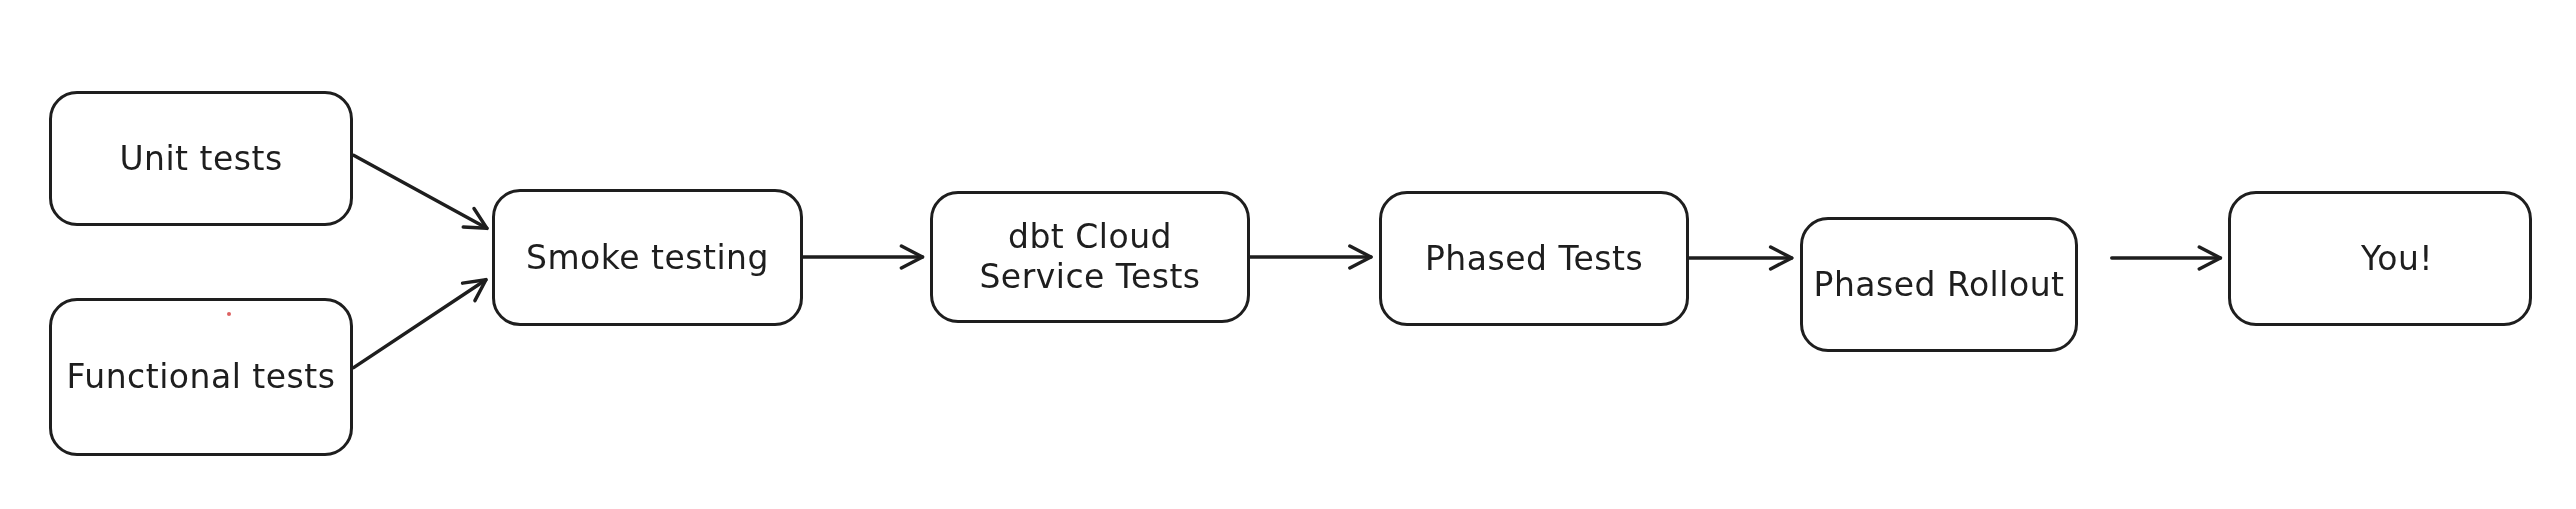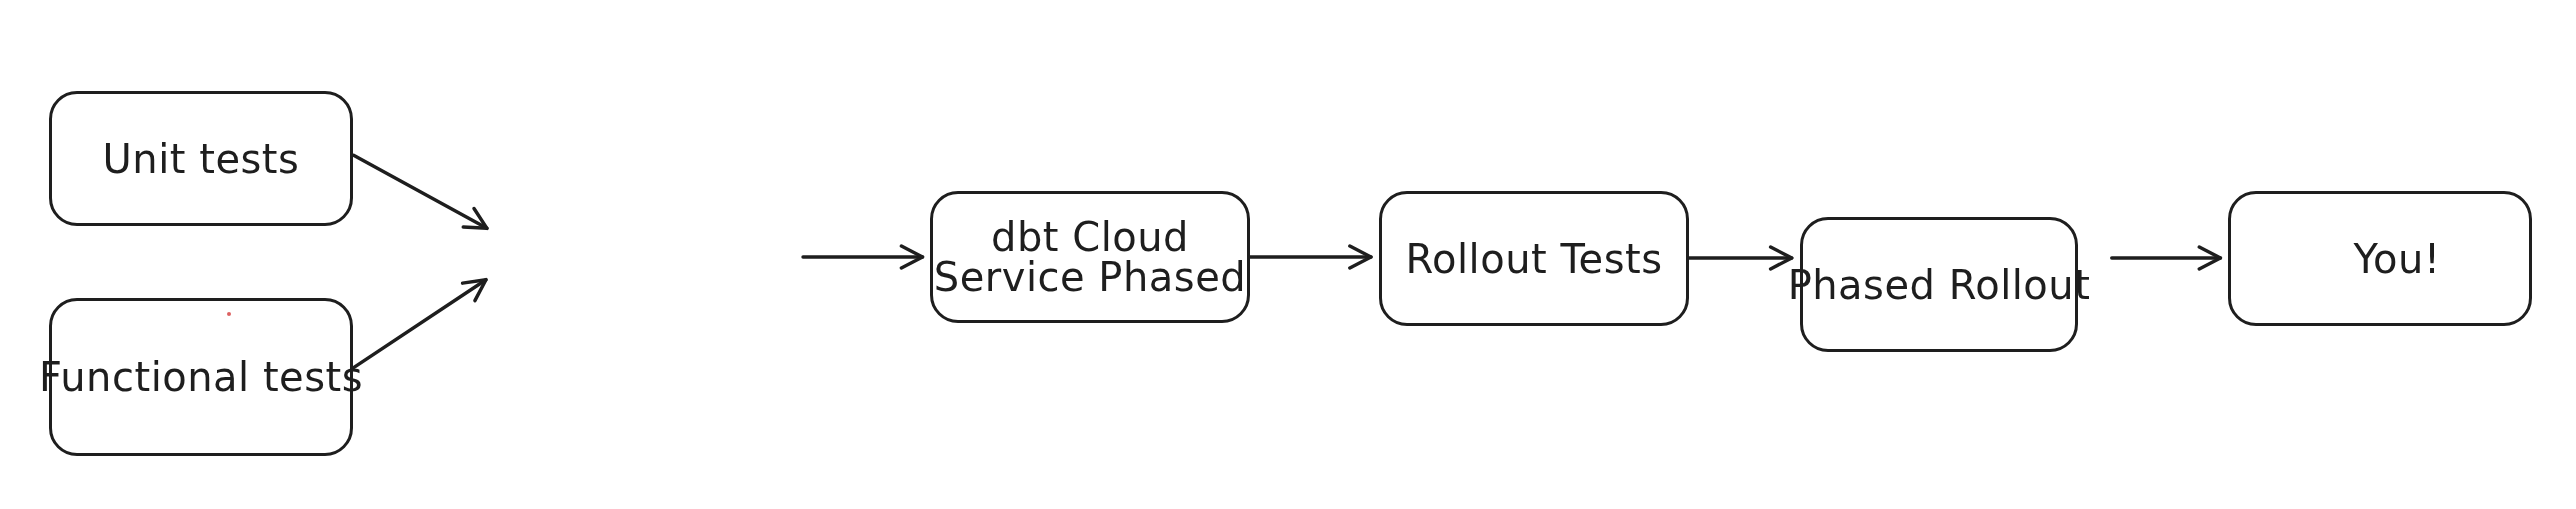--- a/index.html
+++ b/index.html
@@ -34,21 +34,21 @@
     box-sizing: border-box;
     border: 3.5px solid var(--stroke, #1e1e1e);
     border-radius: 28px;
     background: var(--node-fill, #ffffff);
     display: flex;
     flex-direction: column;
     align-items: center;
     justify-content: center;
     text-align: center;
     color: var(--stroke, #1e1e1e);
-    font-size: 40px;
+    font-size: 33px;
     line-height: 40px;
     letter-spacing: 0.5px;
     white-space: nowrap;
   }
   .node-unit      { left: 49px;   top: 91px;  width: 304px; height: 135px; }
   .node-functional{ left: 49px;   top: 298px; width: 304px; height: 158px; }
   .node-smoke     { left: 492px;  top: 189px; width: 311px; height: 137px; }
   .node-dbt       { left: 930px;  top: 191px; width: 320px; height: 132px; }
   .node-canary    { left: 1379px; top: 191px; width: 310px; height: 135px; }
   .node-phased    { left: 1800px; top: 192px; width: 278px; height: 135px; margin-top: 25px; }
@@ -98,28 +98,31 @@
   </svg>
 
   <div class="node node-unit">
     <span class="node-label">Unit tests</span>
   </div>
 
   <div class="node node-functional">
     <span class="node-label">Functional tests</span>
   </div>
 
+  <div class="node node-smoke">
+    <span class="node-label">Smoke testing</span>
+  </div>
 
   <div class="node node-dbt">
     <span class="node-label">dbt Cloud</span>
-    <span class="node-label">Service Phased</span>
+    <span class="node-label">Service Tests</span>
   </div>
 
   <div class="node node-canary">
-    <span class="node-label">Rollout Tests</span>
+    <span class="node-label">Phased Tests</span>
   </div>
 
   <div class="node node-phased">
     <span class="node-label">Phased Rollout</span>
   </div>
 
   <div class="node node-you">
     <span class="node-label">You!</span>
   </div>
 

